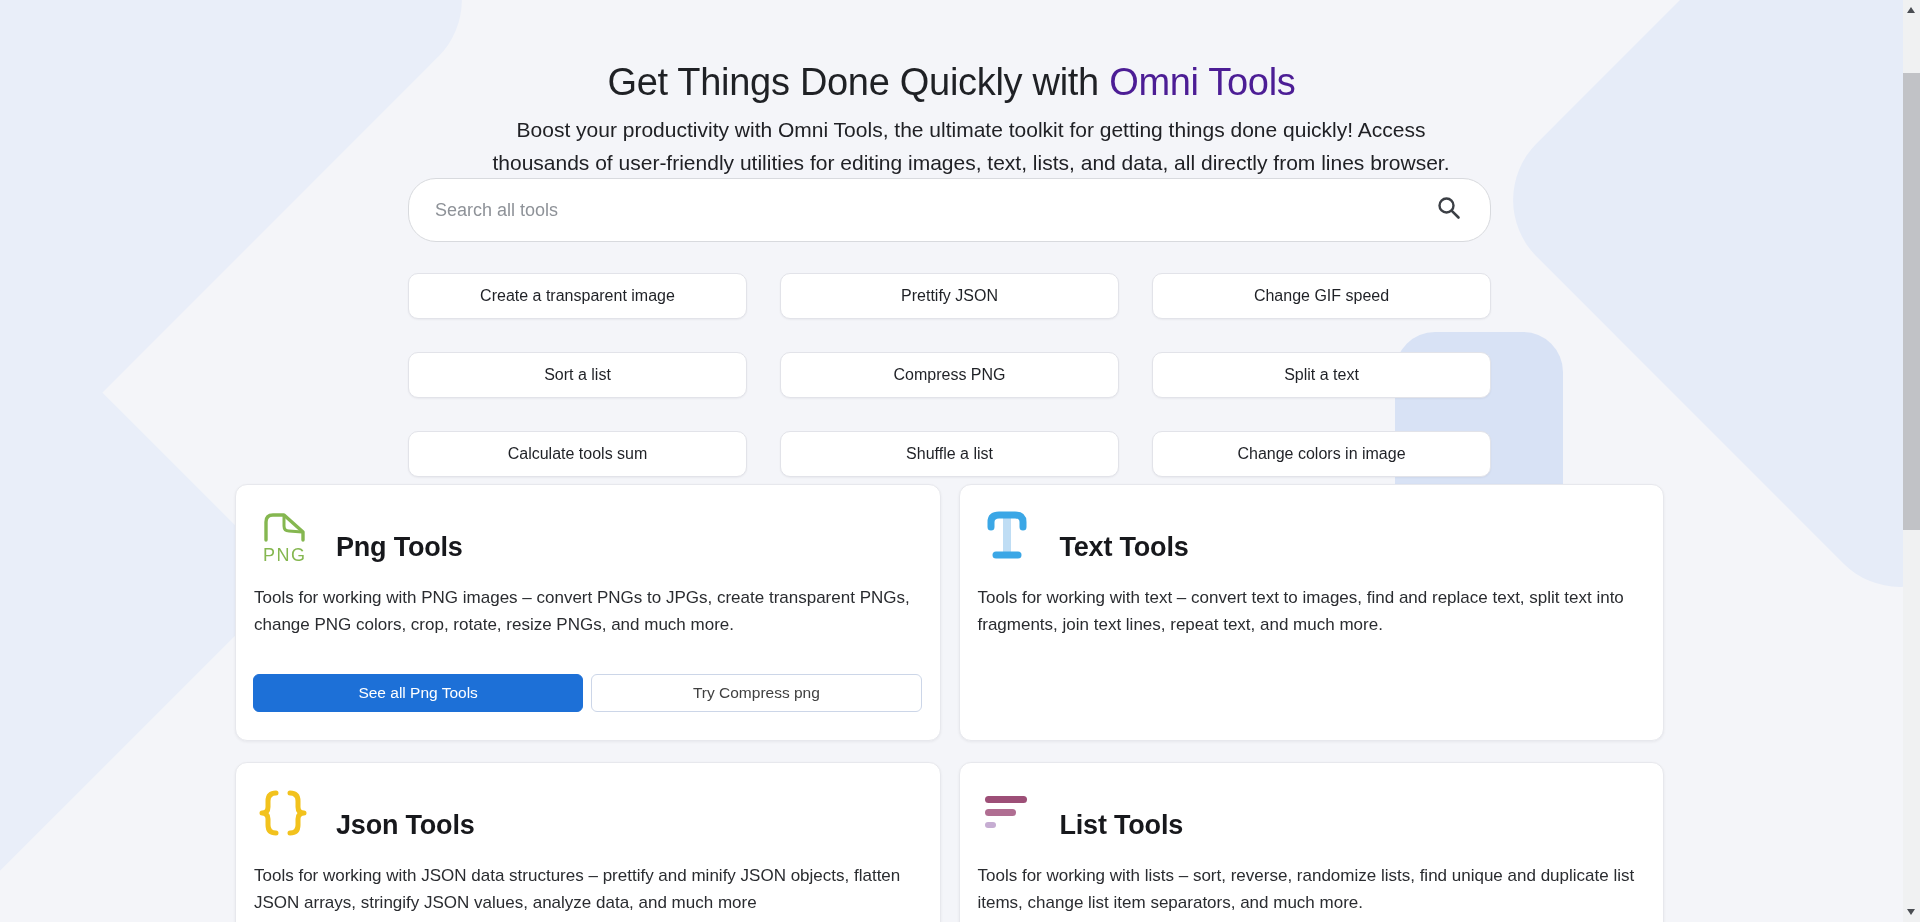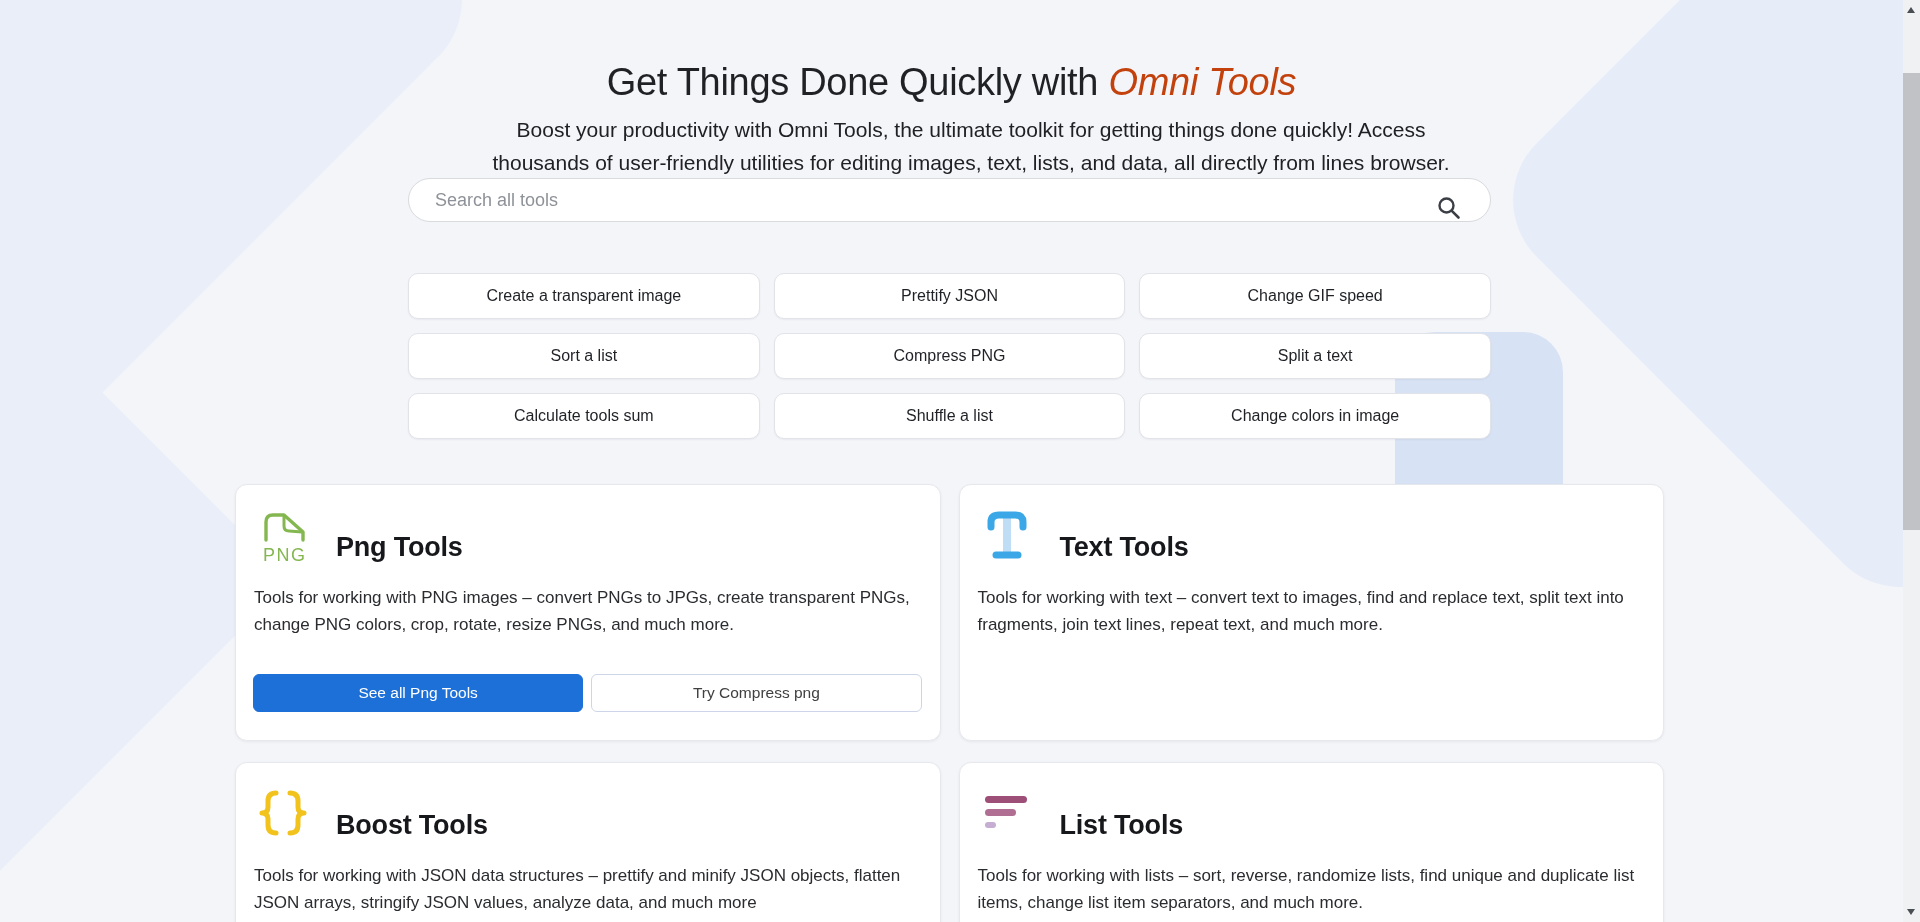--- a/index.html
+++ b/index.html
@@ -15,36 +15,36 @@
   .shape-c{width:594px;height:594px;left:1603px;top:-97px;transform:rotate(45deg);
            border-radius:80px;background:#e6ecf8;}
   .shape-d{width:168px;height:380px;left:1395px;top:332px;border-radius:40px;
            background:#d8e2f5;}
 
   .content{position:absolute;inset:0;z-index:1;}
 
   
   .hero-title{position:absolute;left:0;right:17px;top:36px;text-align:center;
               font-size:38px;font-weight:500;color:#1f2125;letter-spacing:-.3px;}
-  .hero-title .brand{color:#c2410c;font-style:italic;}
+  .hero-title .brand{color:#4c1d95;}
   .hero-sub{position:absolute;left:0;right:17px;top:92px;text-align:center;
             font-size:21px;line-height:33px;color:#202125;padding-left:39px;}
 
   
-  .search-wrap{position:absolute;left:408px;top:178px;width:1083px;height:44px;
+  .search-wrap{position:absolute;left:408px;top:178px;width:1083px;height:64px;
                background:#fff;border:1px solid #d8dade;border-radius:28px;box-sizing:border-box;}
   .search-input{position:absolute;left:0;top:0;width:100%;height:100%;border:none;outline:none;
                 background:transparent;border-radius:28px;padding:0 64px 0 26px;box-sizing:border-box;
                 font-size:18px;color:#202125;font-family:inherit;}
   .search-input::placeholder{color:#8e9298;}
   .search-icon{position:absolute;right:28px;top:16px;width:26px;height:26px;cursor:pointer;}
 
   
   .quick-grid{position:absolute;left:408px;top:273px;width:1083px;
-              display:grid;grid-template-columns:repeat(3,1fr);gap:14px;}
+              display:grid;grid-template-columns:repeat(3,1fr);gap:33px;}
   .quick-btn{height:46px;background:#fff;border:1px solid #e2e3e9;border-radius:10px;
              font-size:16px;color:#1f2126;font-family:inherit;cursor:pointer;
              box-shadow:0 1px 2px rgba(16,24,40,.05);}
 
   
   .cards{position:absolute;left:235px;top:484px;width:1429px;
          display:grid;grid-template-columns:1fr 1fr;gap:21px 18px;}
   .card{position:relative;height:257px;background:#fff;border:1px solid #e7e8ed;
         border-radius:12px;box-shadow:0 1px 3px rgba(16,24,40,.06);box-sizing:border-box;}
   .card-head{position:absolute;left:22px;top:22px;display:flex;align-items:center;gap:28px;}
@@ -130,21 +130,21 @@
         </div>
         <div class="card-desc">Tools for working with text – convert text to images, find and replace text, split text into fragments, join text lines, repeat text, and much more.</div>
       </div>
 
       <div class="card">
         <div class="card-head">
           <svg class="card-icon" viewBox="0 0 50 56">
             <path d="M18 8 Q10 8 10 16 V22 Q10 28 4 28 Q10 28 10 34 V40 Q10 48 18 48" fill="none" stroke="#f2c21d" stroke-width="5" stroke-linecap="round" stroke-linejoin="round"></path>
             <path d="M32 8 Q40 8 40 16 V22 Q40 28 46 28 Q40 28 40 34 V40 Q40 48 32 48" fill="none" stroke="#f2c21d" stroke-width="5" stroke-linecap="round" stroke-linejoin="round"></path>
           </svg>
-          <div class="card-title">Boost Tools</div>
+          <div class="card-title">Json Tools</div>
         </div>
         <div class="card-desc">Tools for working with JSON data structures – prettify and minify JSON objects, flatten JSON arrays, stringify JSON values, analyze data, and much more</div>
       </div>
 
       <div class="card">
         <div class="card-head">
           <svg class="card-icon" viewBox="0 0 50 56">
             <rect x="3" y="11" width="42" height="7" rx="3.5" fill="#9d4f77"></rect>
             <rect x="3" y="24" width="31" height="7" rx="3.5" fill="#b06e92"></rect>
             <rect x="3" y="37" width="11" height="6" rx="3" fill="#c6add2"></rect>

